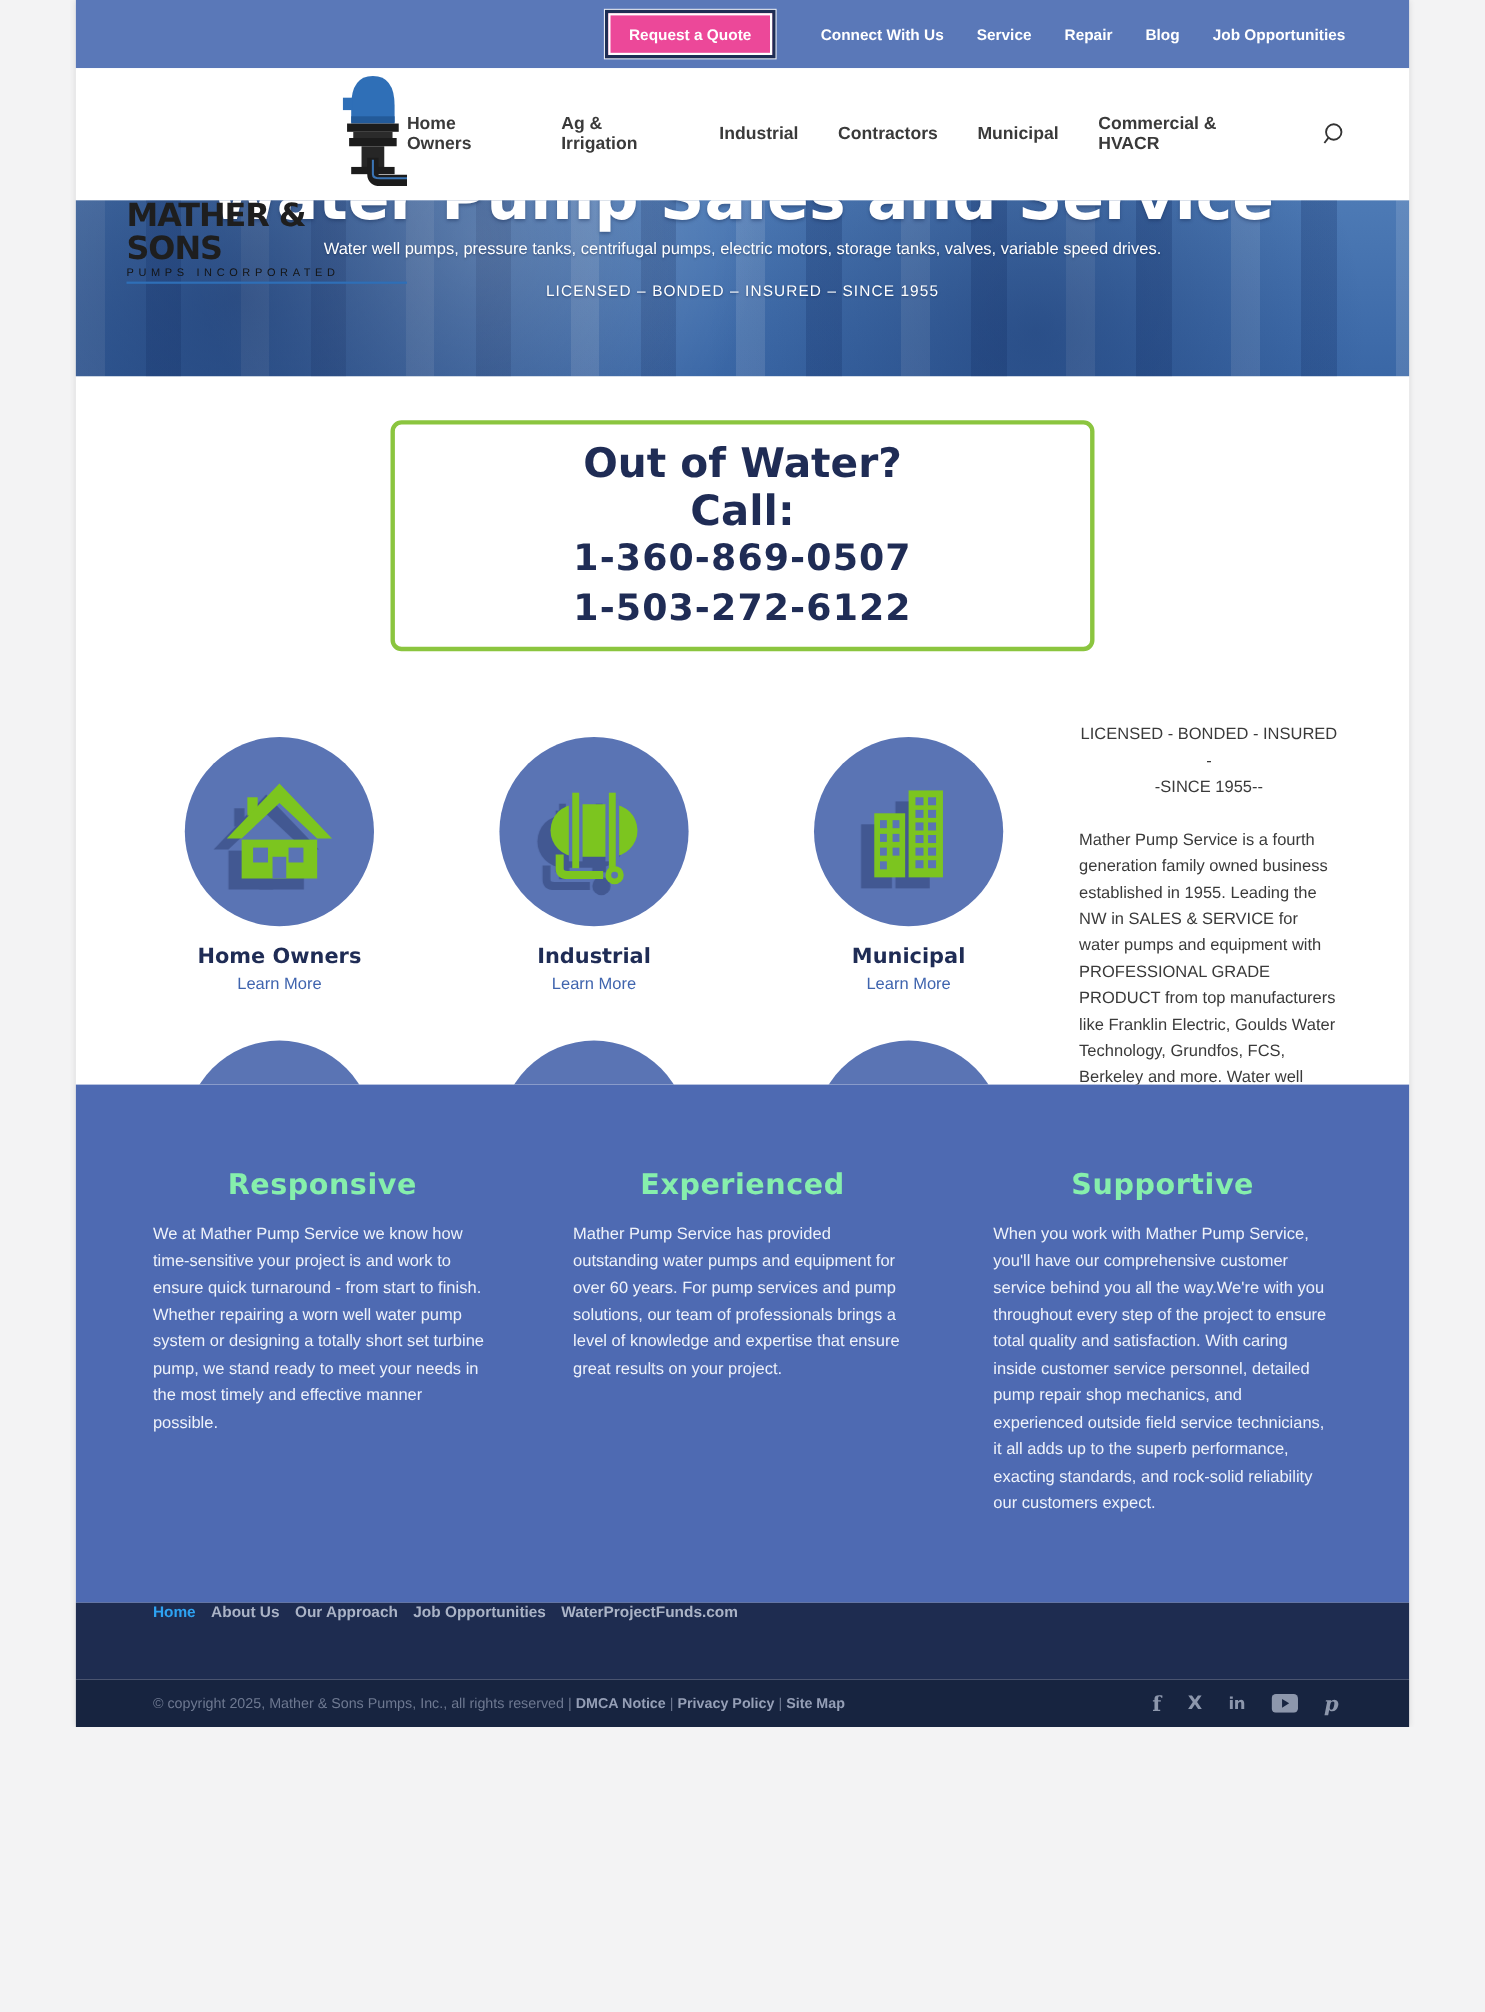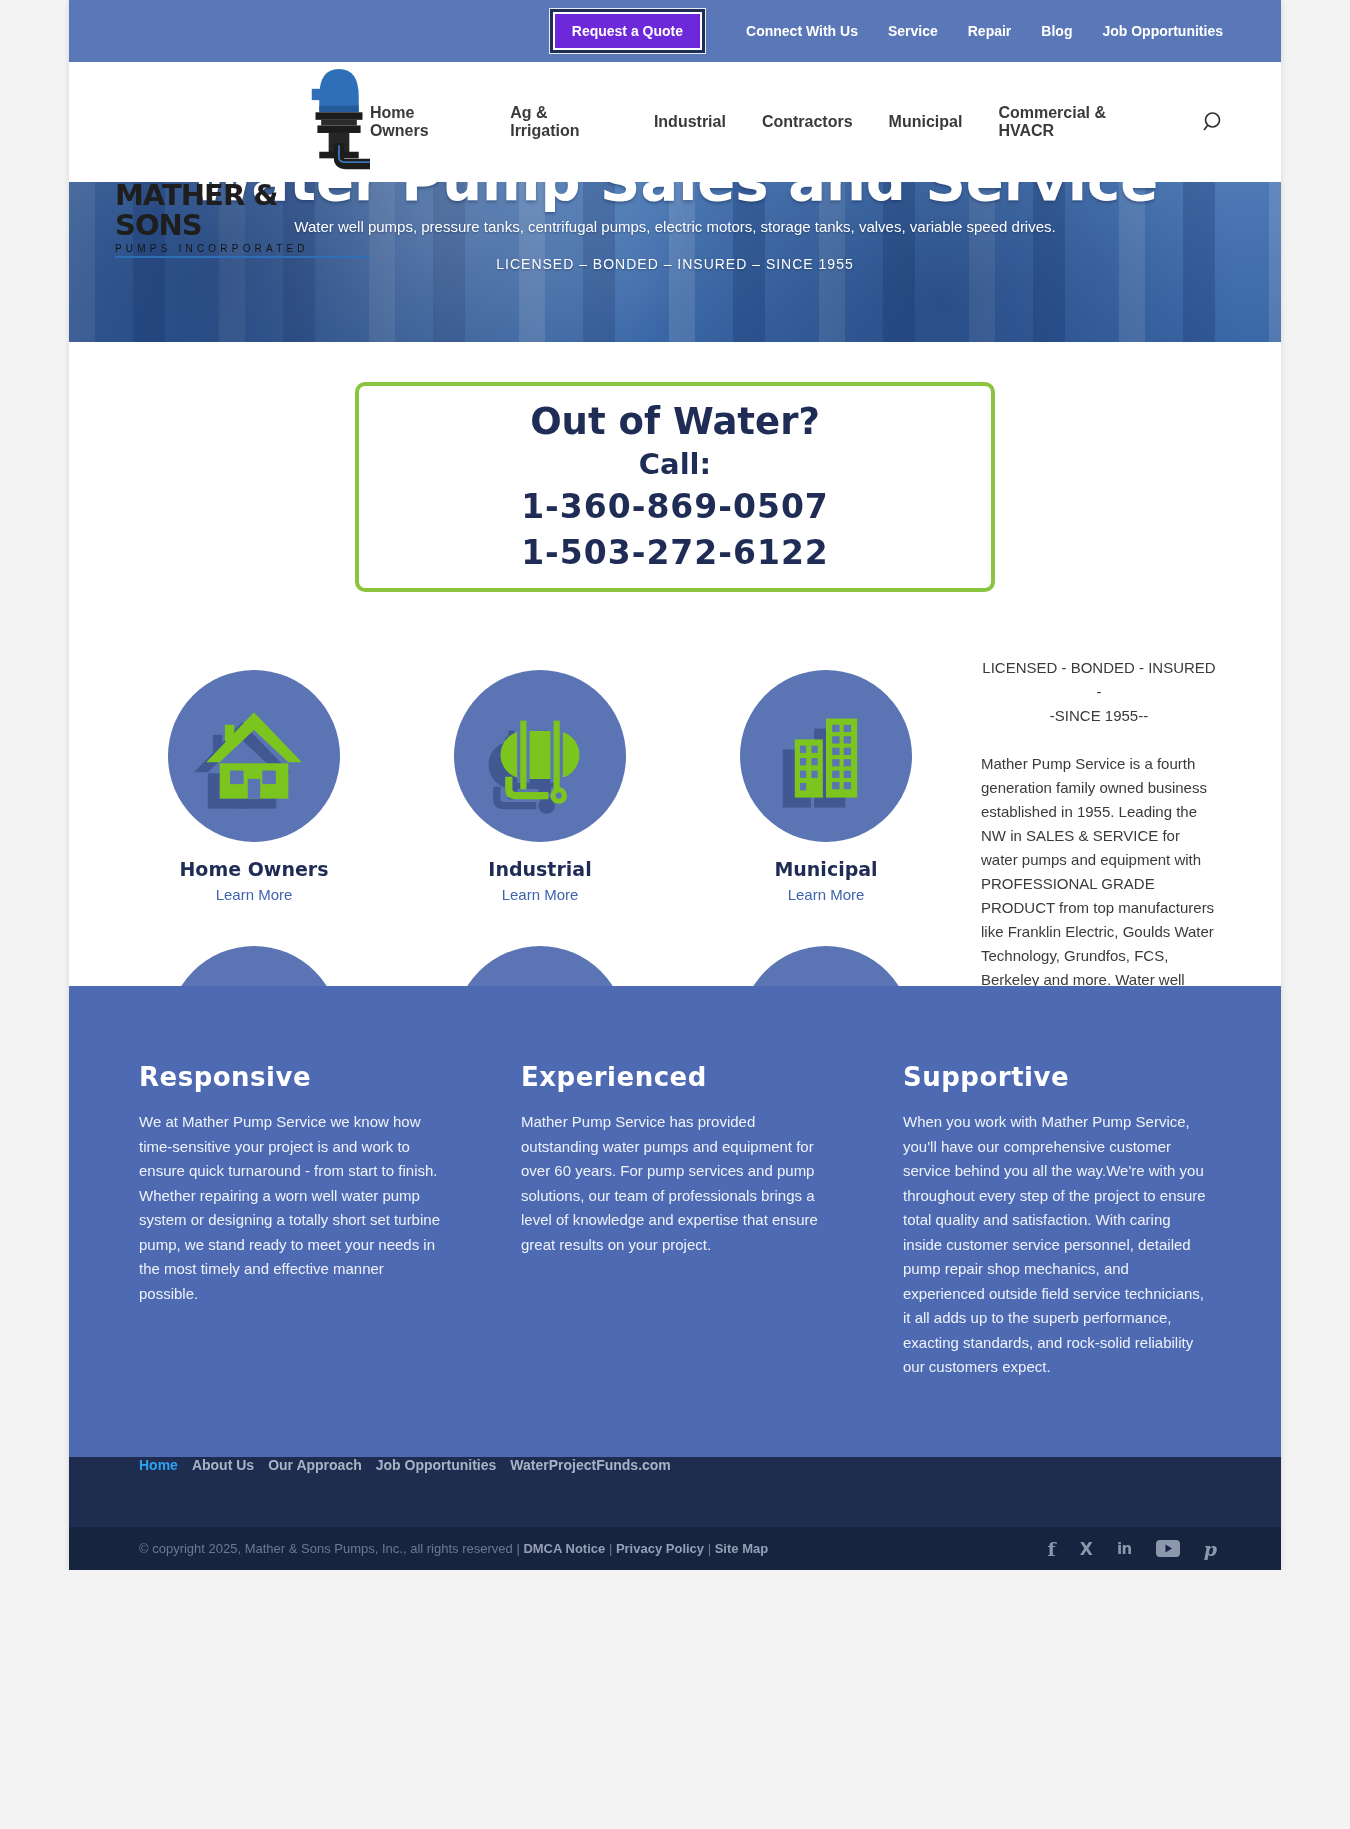--- a/index.html
+++ b/index.html
@@ -1,21 +1,21 @@
 <!DOCTYPE html>
 <html><head>
 <meta charset="utf-8">
 <style>
   * { margin:0; padding:0; box-sizing:border-box; }
   html,body { background:#f3f3f4; font-family:"Liberation Sans", sans-serif; }
   .page { width:1212px; margin:0 auto; background:#fff; box-shadow:0 0 6px rgba(0,0,0,.12); }
 
   
   .topbar { height:62px; background:#5a78b8; display:flex; align-items:center; justify-content:flex-end; padding-right:58px; gap:30px; }
-  .quote-btn { background:#6d28d9; color:#fff; font-weight:bold; font-size:14px; padding:9px 17px; border:2px solid #fff; box-shadow:0 0 0 3px #1e2e55, 0 0 0 4px rgba(255,255,255,.85); cursor:pointer; margin-right:14px; }
+  .quote-btn { background:#ec4899; color:#fff; font-weight:bold; font-size:14px; padding:9px 17px; border:2px solid #fff; box-shadow:0 0 0 3px #1e2e55, 0 0 0 4px rgba(255,255,255,.85); cursor:pointer; margin-right:14px; }
   .topbar a { color:#ffffff; font-weight:bold; font-size:14px; text-decoration:none;text-align:center; }
 
   
   .header { height:120px; background:#fff; display:flex; align-items:center; padding:0 58px 0 46px; position:relative; z-index:2; }
   .logo { display:flex; align-items:flex-end; gap:8px; height:120px;flex-direction:column; }
   .logo svg { display:block; }
   .logo-text { padding-bottom:8px; }
   .logo-title { font-family:"DejaVu Sans", sans-serif; font-weight:bold; font-size:29px; color:#1e1e1e; letter-spacing:-1px; line-height:30px; }
   .logo-sub { font-size:10px; letter-spacing:4.2px; color:#141414; border-bottom:2px solid #2f6fb7; padding:2px 0 2px; margin-top:1px; }
   .main-nav { margin-left:auto; display:flex; align-items:center; gap:36px; }
@@ -31,39 +31,39 @@
       repeating-linear-gradient(90deg, rgba(255,255,255,.12) 0 26px, rgba(0,0,0,0) 26px 64px, rgba(21,49,104,.28) 64px 96px, rgba(0,0,0,0) 96px 150px),
       linear-gradient(180deg,#4d7ab5,#3a67a6); }
   .hero-title { position:absolute; top:-34px; left:0; right:0; font-family:"DejaVu Sans", sans-serif; font-weight:bold; font-size:56px; color:#fff; white-space:nowrap; text-shadow:0 2px 3px rgba(20,40,80,.4); }
   .hero-subtitle { position:absolute; top:36px; left:0; right:0; color:#fff; font-size:15px; text-shadow:0 1px 2px rgba(20,40,80,.5); }
   .hero-tagline { position:absolute; top:74px; left:0; right:0; color:#fff; font-size:14px; letter-spacing:1px; text-shadow:0 1px 2px rgba(20,40,80,.5); }
 
   
   .main { height:644px; background:#fff; padding-top:40px; overflow:hidden; }
   .callout { width:640px; margin:0 auto; border:4px solid #8bc53f; border-radius:10px; text-align:center; color:#1f2c55; padding:14px 10px 14px; font-family:"DejaVu Sans", sans-serif; }
   .callout h2 { font-size:37px; line-height:44px; font-weight:bold; }
-  .callout .call-label { font-size:29px; line-height:36px; font-weight:bold; margin-top:2px; }
+  .callout .call-label { font-size:38px; line-height:36px; font-weight:bold; margin-top:2px; }
   .callout .phone { font-size:33px; line-height:42px; font-weight:bold; margin-top:4px; letter-spacing:1px; }
 
   .content-row { display:flex; margin-top:78px; padding:0 56px 0 42px; }
   .services { width:858px; display:grid; grid-template-columns:repeat(3,286px); row-gap:42px; }
   .svc-card { text-align:center; }
   .svc-circle { width:172px; height:172px; border-radius:50%; background:#5a74b4; margin:0 auto; display:flex; align-items:center; justify-content:center; overflow:hidden; }
   .svc-circle svg { filter:drop-shadow(-12px 10px 0 rgba(47,65,118,.55)); }
   .svc-label { margin-top:16px; font-family:"DejaVu Sans", sans-serif; font-weight:bold; font-size:19px; color:#1f2c55; }
   .svc-link { display:inline-block; margin-top:6px; font-size:15px; color:#3f64ae; text-decoration:none; }
 
   .about { width:236px; margin-left:12px; margin-top:-14px; font-size:15px; line-height:24px; color:#3a3a3a; }
   .about .cert { text-align:center; }
   .about .body { margin-top:24px; }
 
   
   .features { height:471px; background:#4e6ab2; padding:76px 70px 0; display:flex; gap:74px; overflow:hidden; }
   .feature { flex:1; }
-  .feature h3 { font-family:"DejaVu Sans", sans-serif; font-weight:bold; font-size:26px; color:#ffffff; letter-spacing:.5px; }
+  .feature h3 { font-family:"DejaVu Sans", sans-serif; font-weight:bold; font-size:26px; color:#86efac; text-align:center; letter-spacing:.5px; }
   .feature p { margin-top:18px; font-size:15px; line-height:24.5px; color:#eef2fa; }
 
   
   .footer-nav { height:70px; background:#1e2c50; display:flex; align-items:flex-start; padding:0 70px; gap:14px; }
   .footer-nav a { font-size:14px; font-weight:bold; color:#aab3c6; text-decoration:none; }
   .footer-nav a.active { color:#2ea3f2; }
   .footer-bottom { height:43px; background:#172440; display:flex; align-items:center; justify-content:space-between; padding:0 64px 0 70px; }
   .copyright { font-size:13px; color:#6d7890; }
   .copyright .lnk { color:#959fb6; font-weight:bold; }
   .social { display:flex; align-items:center; gap:24px; }

